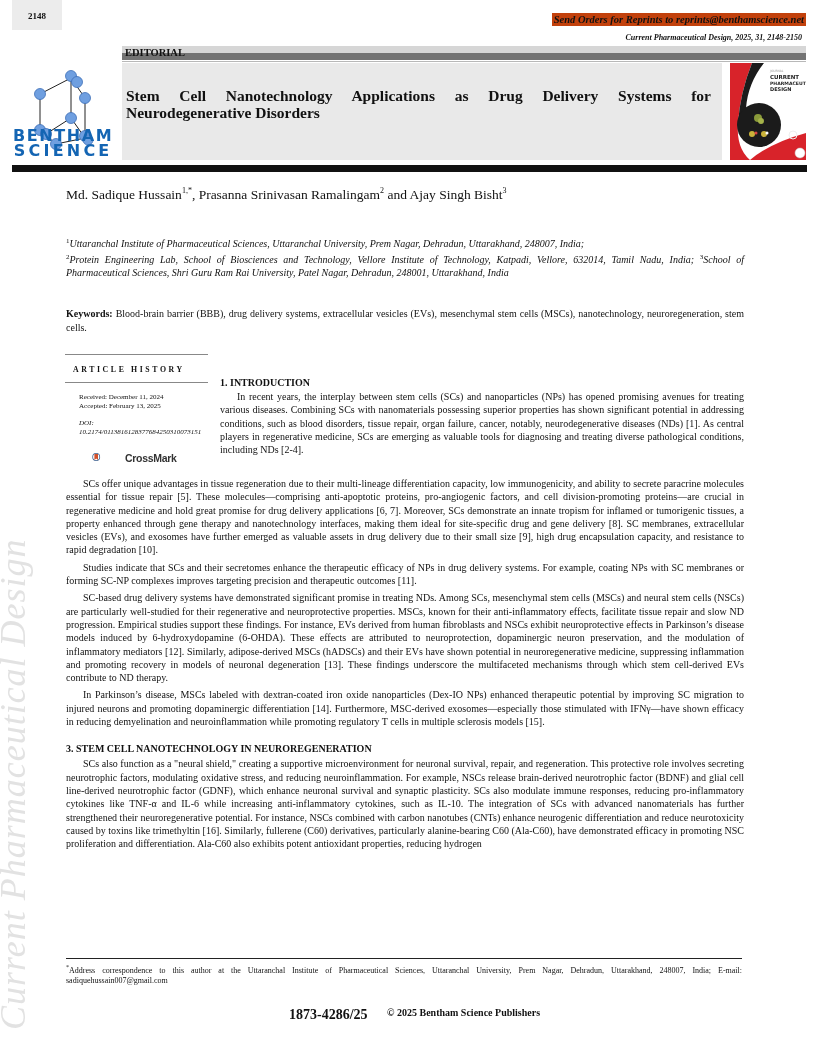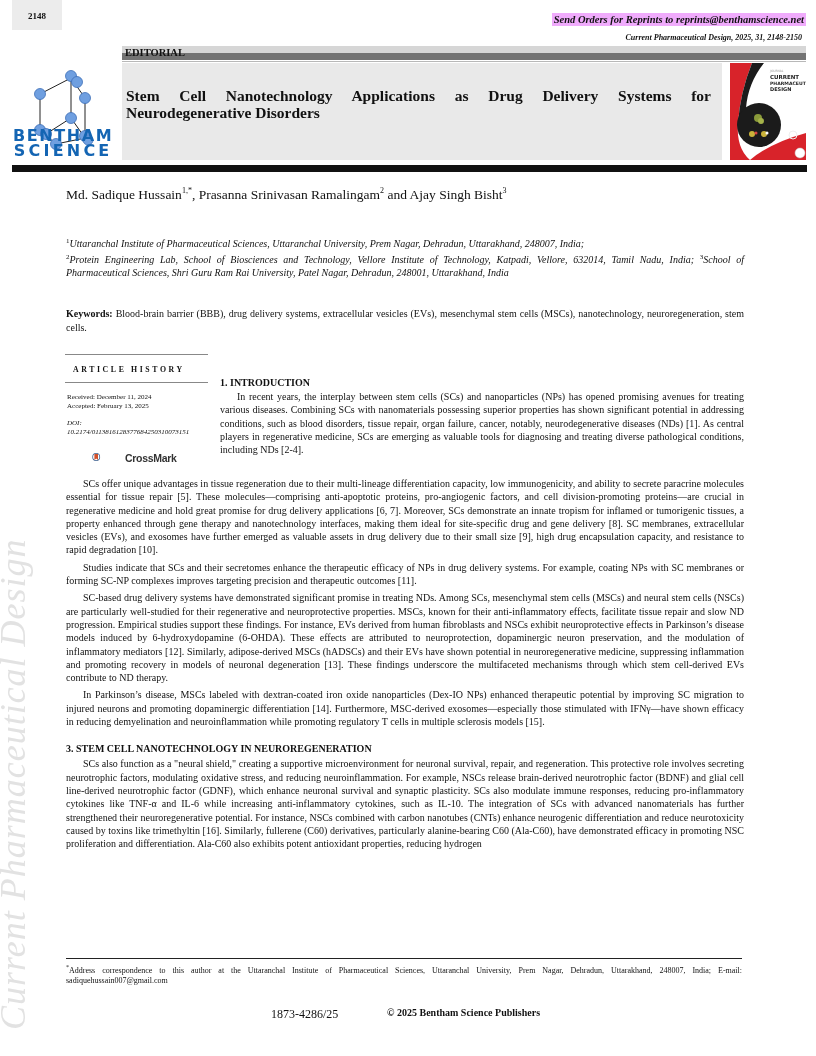--- a/index.html
+++ b/index.html
@@ -8,21 +8,21 @@
     background: #ffffff; color: #111;
     font-family: "Liberation Serif", serif;
   }
   .abs { position: absolute; }
   .page-num-box {
     left: 12px; top: 0; width: 50px; height: 30px; background: #ececec;
     font-size: 9px; font-weight: bold; line-height: 1; padding: 12px 0 0 0;
     box-sizing: border-box; text-align: center;
   }
   .reprints {
-    right: 10px; top: 13px; background: #f0abfc;
+    right: 10px; top: 13px; background: #c2410c;
     font-size: 10.5px; font-style: italic; font-weight: bold; padding: 1px 2px; margin-left: 37px;
   }
   .journal-cite {
     right: 14px; top: 33px; font-size: 8px; font-style: italic; font-weight: bold;
   }
   .editorial-band {
     left: 122px; top: 46px; width: 684px; height: 14px; background: #d6d6d6;
     font-size: 10.5px; font-weight: bold; line-height: 14px; padding-left: 3px; box-sizing: border-box;
     border-bottom: 7px solid #737373;
   }
@@ -58,21 +58,21 @@
   .keywords {
     left: 66px; top: 307px; width: 678px; font-size: 10px; line-height: 13.5px; text-align: justify;
   }
   .keywords b { font-weight: bold; }
 
   .hist-rule-top { left: 65px; top: 354px; width: 143px; height: 1px; background: #888; }
   .hist-title {
     left: 73px; top: 365px; font-size: 7.8px; font-weight: bold; letter-spacing: 2.6px;
   }
   .hist-rule-mid { left: 65px; top: 382px; width: 143px; height: 1px; background: #888; }
-  .hist-body { left: 67px; top: 393px; font-size: 7px; line-height: 9px; width: 150px; }
+  .hist-body { left: 79px; top: 393px; font-size: 7px; line-height: 9px; width: 150px; }
   .hist-body .doi-label { font-style: italic; margin-top: 8px; display: block; }
   .hist-body .doi { font-style: italic; display: block; }
   .crossmark { left: 92px; top: 443px; width: 100px; height: 28px; }
   .crossmark-text { left: 125px; top: 452px; font-family: "Liberation Sans", sans-serif;
     font-size: 10.5px; font-weight: bold; color: #333; letter-spacing: -0.3px; }
 
   .h-sec { font-size: 10px; font-weight: bold; line-height: 13px; }
   .p {
     font-size: 10px; line-height: 13.3px; text-align: justify; text-indent: 17px; margin: 0;
   }
@@ -84,21 +84,21 @@
 
   .watermark {
     left: -8px; top: 1030px; transform-origin: 0 0; transform: rotate(-90deg);
     font-size: 36px; font-style: italic; color: #e2e2e2; white-space: nowrap; letter-spacing: 1px;
   }
   .foot-rule { left: 66px; top: 958px; width: 676px; height: 1px; background: #222; }
   .footnote {
     left: 66px; top: 962px; width: 676px; font-size: 8px; line-height: 10px; text-align: justify;
   }
   .footnote sup { font-size: 6px; }
-  .issn { left: 271px; top: 1007px; font-size: 12px; font-weight: normal; }
+  .issn { left: 289px; top: 1007px; font-size: 14px; font-weight: bold; }
   .copyright { left: 387px; top: 1007px; font-size: 10px; font-weight: bold; }
 </style>
 </head>
 <body>
 
 <div class="abs page-num-box">2148</div>
 <div class="abs reprints">Send Orders for Reprints to reprints@benthamscience.net</div>
 <div class="abs journal-cite"><span>Current Pharmaceutical Design</span>, <span>2025</span>, <span class="vol">31</span>, <span>2148-2150</span></div>
 
 <div class="abs editorial-band">EDITORIAL</div>

